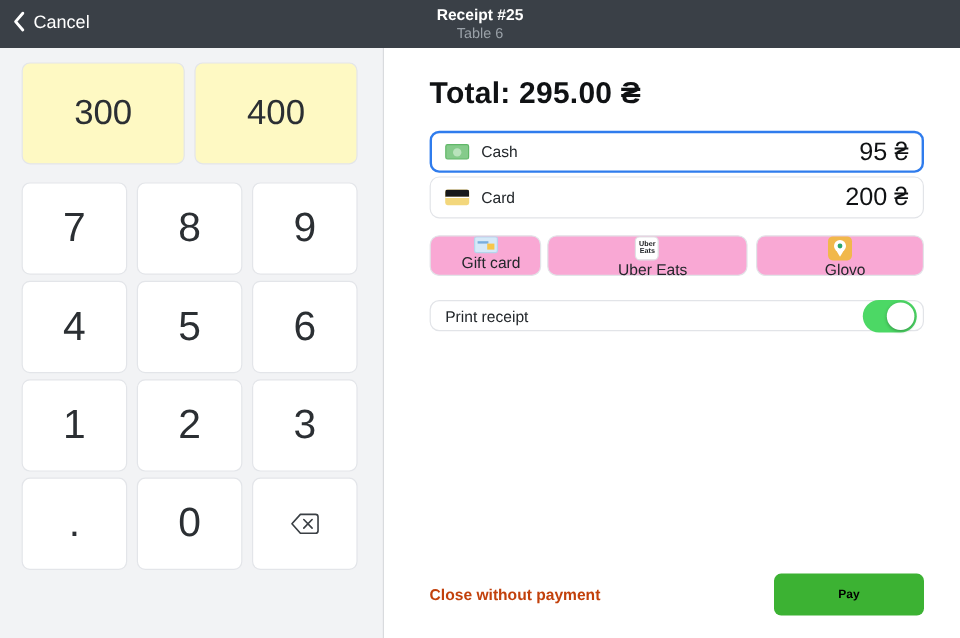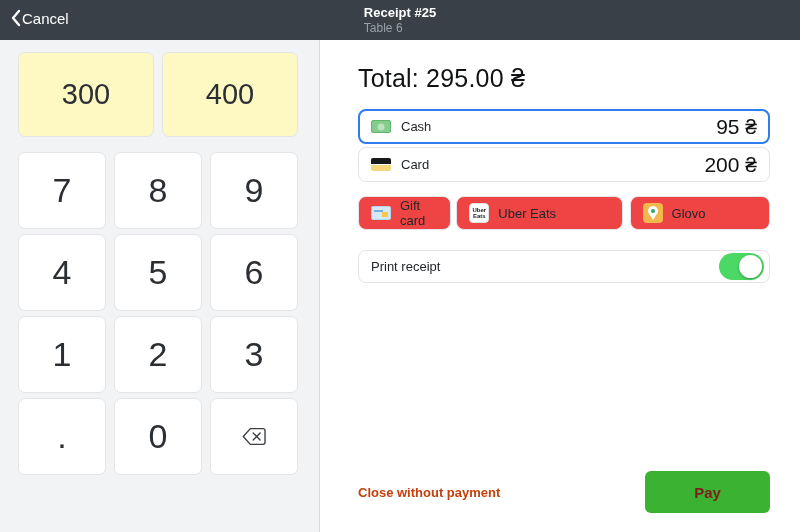--- a/index.html
+++ b/index.html
@@ -3,52 +3,52 @@
 <meta charset="utf-8">
 <style>
   html,body{margin:0;padding:0;background:#fff;}
   .app{
     width:800px;height:532px;display:flex;flex-direction:column;
     font-family:"Liberation Sans","DejaVu Sans",sans-serif;
     color:#24282c;overflow:hidden;position:relative;
   }
   
   .topbar{flex:0 0 40px;background:#3a4047;display:flex;align-items:center;position:relative;}
-  .cancel{position:absolute;left:10px;top:0;height:36px;display:flex;align-items:center;gap:1px;color:#fff;font-size:15px;cursor:pointer;}
-  .titleblock{margin:0 auto;text-align:left;line-height:1;}
+  .cancel{position:absolute;left:10px;top:0;height:36px;display:flex;align-items:center;gap:7px;color:#fff;font-size:15px;cursor:pointer;}
+  .titleblock{margin:0 auto;text-align:center;line-height:1;}
   .title{color:#fff;font-size:13px;font-weight:bold;margin-bottom:3px;}
   .subtitle{color:#9aa1a8;font-size:12px;}
   
   .body{flex:1;display:flex;min-height:0;}
   
   .numpad{width:320px;flex:0 0 320px;background:#f2f3f5;border-right:1px solid #d9dbde;box-sizing:border-box;padding:12px 21px 0 18px;}
   .quickrow{display:grid;grid-template-columns:1fr 1fr;gap:8px;margin-bottom:15px;}
   .qkey{height:85px;background:#fef9c3;border:1px solid #e3e5e9;border-radius:7px;display:flex;align-items:center;justify-content:center;font-size:29px;font-weight:300;color:#2b2f33;cursor:pointer;box-sizing:border-box;}
   .keys{display:grid;grid-template-columns:repeat(3,1fr);gap:5px 8px;}
   .key{height:77px;background:#fff;border:1px solid #e3e5e9;border-radius:7px;display:flex;align-items:center;justify-content:center;font-size:34px;font-weight:300;color:#2b2f33;cursor:pointer;box-sizing:border-box;}
   
   .paypanel{flex:1;background:#fff;display:flex;flex-direction:column;box-sizing:border-box;padding:24px 30px 19px 38px;min-width:0;}
-  .total{font-size:25px;font-weight:normal;color:#101214;margin:0 0 16px 0;letter-spacing:.2px;}
+  .total{font-size:25px;font-weight:bold;color:#101214;margin:0 0 16px 0;letter-spacing:.2px;}
   .mrow{display:flex;align-items:center;height:35px;border:1px solid #e2e4e8;border-radius:8px;background:#fff;padding:0 12px;margin-bottom:3px;box-sizing:border-box;cursor:pointer;}
   .mrow.selected{border:2px solid #2f7ced;padding:8px 11px;align-items:center;}
   .mlabel{font-size:13px;color:#23272b;margin-left:10px;}
   .mamount{margin-left:auto;font-size:21px;color:#101214;}
   .altrow{display:flex;gap:5px;margin-top:11px;}
-  .altbtn{height:34px;border:1px solid #e2e4e8;border-radius:8px;background:#ef4444;display:flex;align-items:center;padding:0 12px;box-sizing:border-box;cursor:pointer;}
+  .altbtn{height:34px;border:1px solid #e2e4e8;border-radius:8px;background:#f9a8d4;display:flex;align-items:center;padding:0 12px;box-sizing:border-box;cursor:pointer;flex-direction:column;}
   .altbtn .mlabel{margin-left:9px;}
   .alt-gift{width:96px;}
   .alt-uber{width:172px;}
   .alt-glovo{width:145px;margin-left:2px;}
-  .printrow{margin-top:20px;height:33px;border:1px solid #e2e4e8;border-radius:8px;display:flex;align-items:center;padding:0 5px 0 12px;box-sizing:border-box;}
+  .printrow{margin-top:20px;height:26px;border:1px solid #e2e4e8;border-radius:8px;display:flex;align-items:center;padding:0 5px 0 12px;box-sizing:border-box;}
   .plabel{font-size:13px;color:#23272b;}
   .toggle{margin-left:auto;width:45px;height:27px;border-radius:14px;background:#4cd865;position:relative;cursor:pointer;}
   .toggle .knob{position:absolute;top:2px;right:2px;width:23px;height:23px;border-radius:50%;background:#fff;box-shadow:0 1px 3px rgba(0,0,0,.3);}
   .footer{margin-top:auto;display:flex;align-items:center;}
   .closelink{color:#c2410c;font-size:13px;font-weight:bold;cursor:pointer;}
-  .paybtn{margin-left:auto;width:125px;height:42px;background:#3cb233;border:none;border-radius:6px;color:#7f1d1d;font-size:15px;font-weight:bold;font-family:inherit;display:flex;align-items:center;justify-content:center;cursor:pointer;}
+  .paybtn{margin-left:auto;width:125px;height:35px;background:#3cb233;border:none;border-radius:6px;color:#000000;font-size:10px;font-weight:bold;font-family:inherit;display:flex;align-items:center;justify-content:center;cursor:pointer;}
   
   .ic-cash{width:20px;height:13px;background:#85cb8b;border:1px solid #61b768;border-radius:2px;position:relative;box-sizing:border-box;flex:0 0 auto;}
   .ic-cash::after{content:"";position:absolute;left:50%;top:50%;transform:translate(-50%,-50%);width:7px;height:7px;border-radius:50%;background:#b9e3bc;}
   .ic-card{width:20px;height:13px;border-radius:2px;overflow:hidden;position:relative;background:#f3d77c;flex:0 0 auto;}
   .ic-card::before{content:"";position:absolute;top:0;left:0;right:0;height:6px;background:#17181a;}
   .ic-card::after{content:"";position:absolute;top:6px;left:0;right:0;height:1px;background:#fff;}
   .ic-gift{width:20px;height:14px;background:#d6e9f8;border:1px solid #b6d5ec;border-radius:2px;position:relative;box-sizing:border-box;flex:0 0 auto;}
   .ic-gift::before{content:"";position:absolute;left:2px;top:3px;width:9px;height:2px;background:#79aede;}
   .ic-gift::after{content:"";position:absolute;right:2px;bottom:2px;width:6px;height:5px;background:#f7c64a;}
   .ic-uber{width:20px;height:20px;background:#fff;border:1px solid #dfe1e4;border-radius:4px;display:flex;flex-direction:column;align-items:center;justify-content:center;box-sizing:border-box;flex:0 0 auto;}

